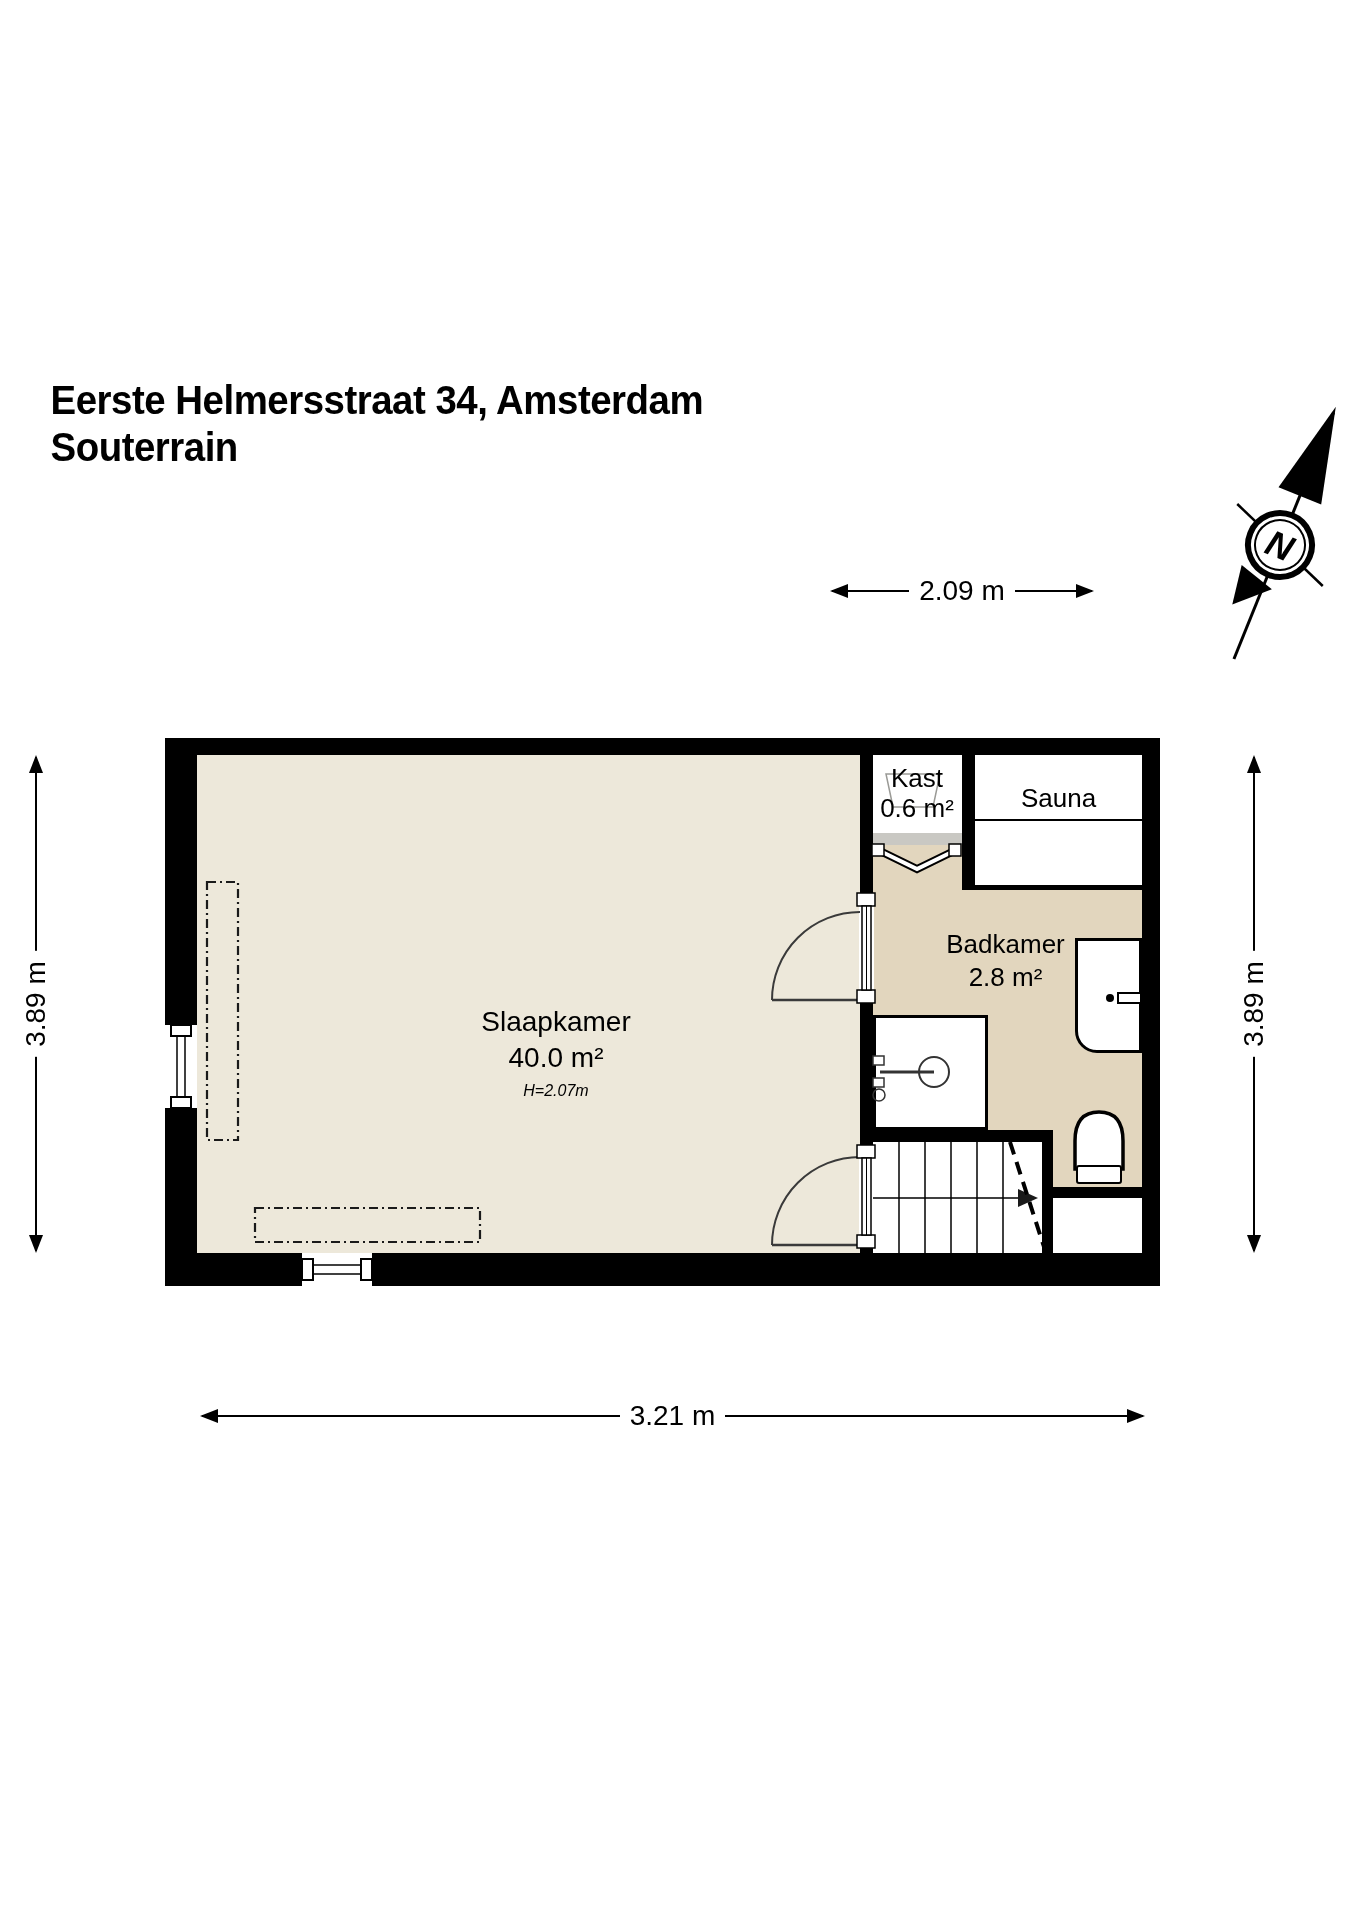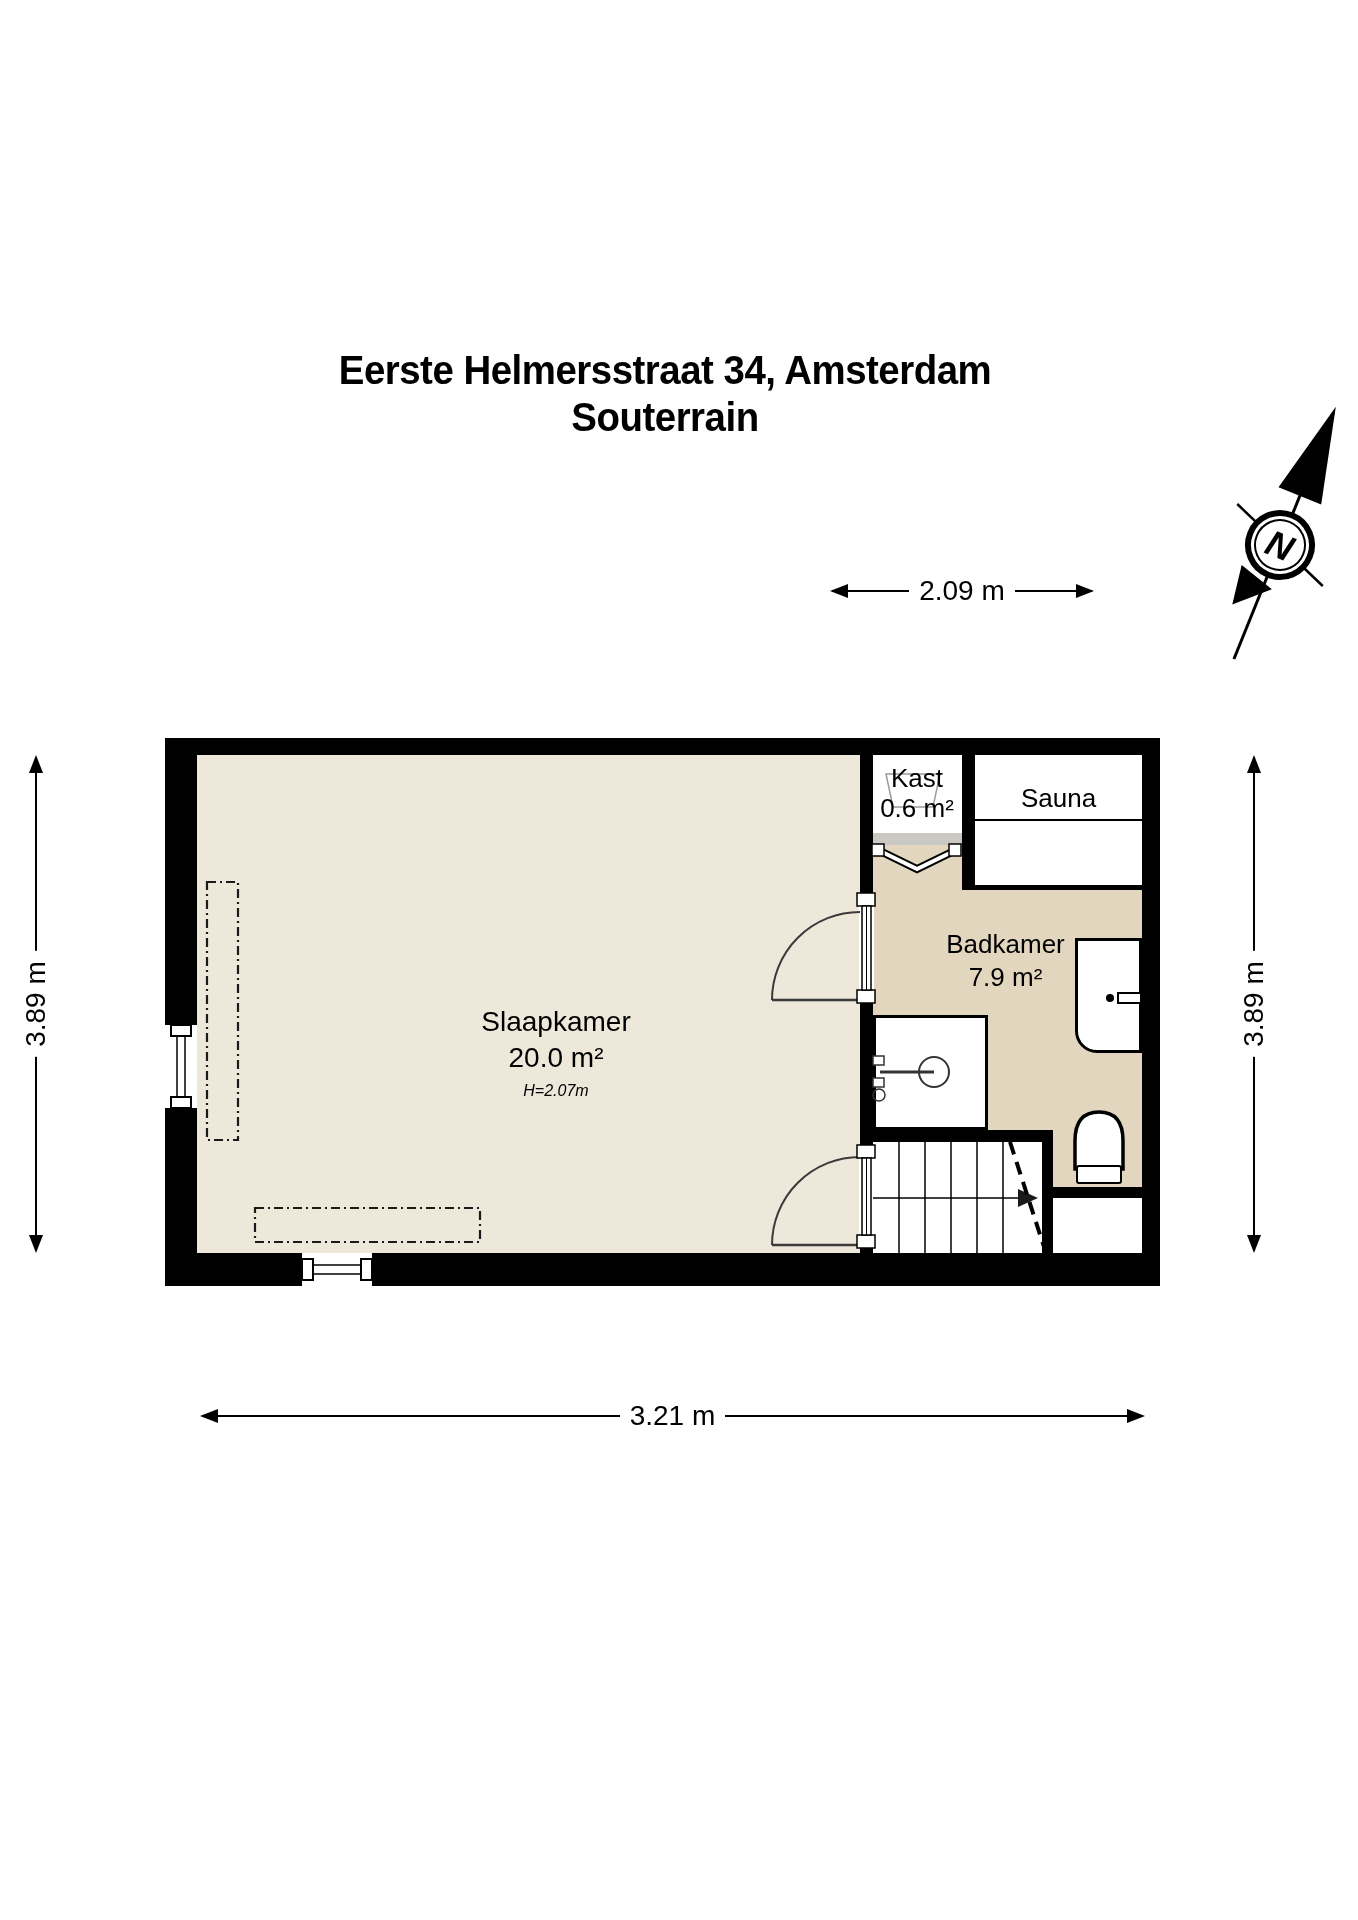--- a/index.html
+++ b/index.html
@@ -2,21 +2,21 @@
 <html style="--wall: #000000; --floor_main: #EDE8DA; --floor_bath: #E2D6BE; --threshold: #C9C8C3;"><head>
 <meta charset="utf-8">
 <style>
   html,body{margin:0;padding:0;background:#ffffff;}
   #canvas{
     position:relative;width:1358px;height:1920px;overflow:hidden;
     font-family:"Liberation Sans",sans-serif;color:#000;background:#fff;
   }
   .abs{position:absolute;}
   
-  .title-block{left:0;top:347px;width:1330px;text-align:center;}
+  .title-block{left:0;top:377px;width:1330px;padding-left:24px;}
   .title-line{font-size:40px;font-weight:bold;line-height:47px;letter-spacing:-0.5px;transform:scaleX(0.96);}
   .footer-block{left:0;top:1467px;width:1330px;text-align:center;}
   .footer-line{font-size:29px;line-height:42px;transform:scaleX(0.97);}
   
   .dim{display:flex;align-items:center;justify-content:center;}
   .dim svg{position:absolute;left:0;top:0;}
   .dim .dim-label{position:relative;background:#fff;padding:0 10px;font-size:28px;white-space:nowrap;z-index:2;}
   .dim-v .dim-label{transform:rotate(-90deg);}
   
   .plan-bg{left:165px;top:738px;width:995px;height:548px;background:var(--wall,#000);}
@@ -186,32 +186,32 @@
       <polygon points="1018,1189 1018,1207 1038,1198" fill="#1a1a1a"></polygon>
       <line x1="1010" y1="1142" x2="1046" y2="1253" stroke="#000" stroke-width="4" stroke-dasharray="13 8"></line>
     </g>
 
     <rect x="207" y="882" width="31" height="258" fill="none" stroke="#1a1a1a" stroke-width="2.2" stroke-dasharray="9 4 2 4"></rect>
     <rect x="255" y="1208" width="225" height="34" fill="none" stroke="#1a1a1a" stroke-width="2.2" stroke-dasharray="9 4 2 4"></rect>
   </svg>
 
   <div class="abs room-label" style="left:406px;top:1004px;width:300px;">
     <div class="big">Slaapkamer</div>
-    <div class="big">20.0 m²</div>
+    <div class="big">40.0 m²</div>
     <div class="small">H=2.07m</div>
   </div>
 
   <div class="abs room-label" style="left:862px;top:763px;width:110px;line-height:30px;">
     <div>Kast</div>
     <div>0.6 m²</div>
   </div>
 
   <div class="abs room-label" style="left:975px;top:782px;width:167px;">
     <div>Sauna</div>
   </div>
 
   <div class="abs room-label" style="left:873px;top:928px;width:265px;">
     <div>Badkamer</div>
-    <div>7.9 m²</div>
+    <div>2.8 m²</div>
   </div>
 
 
 </div>
 
 </body></html>

